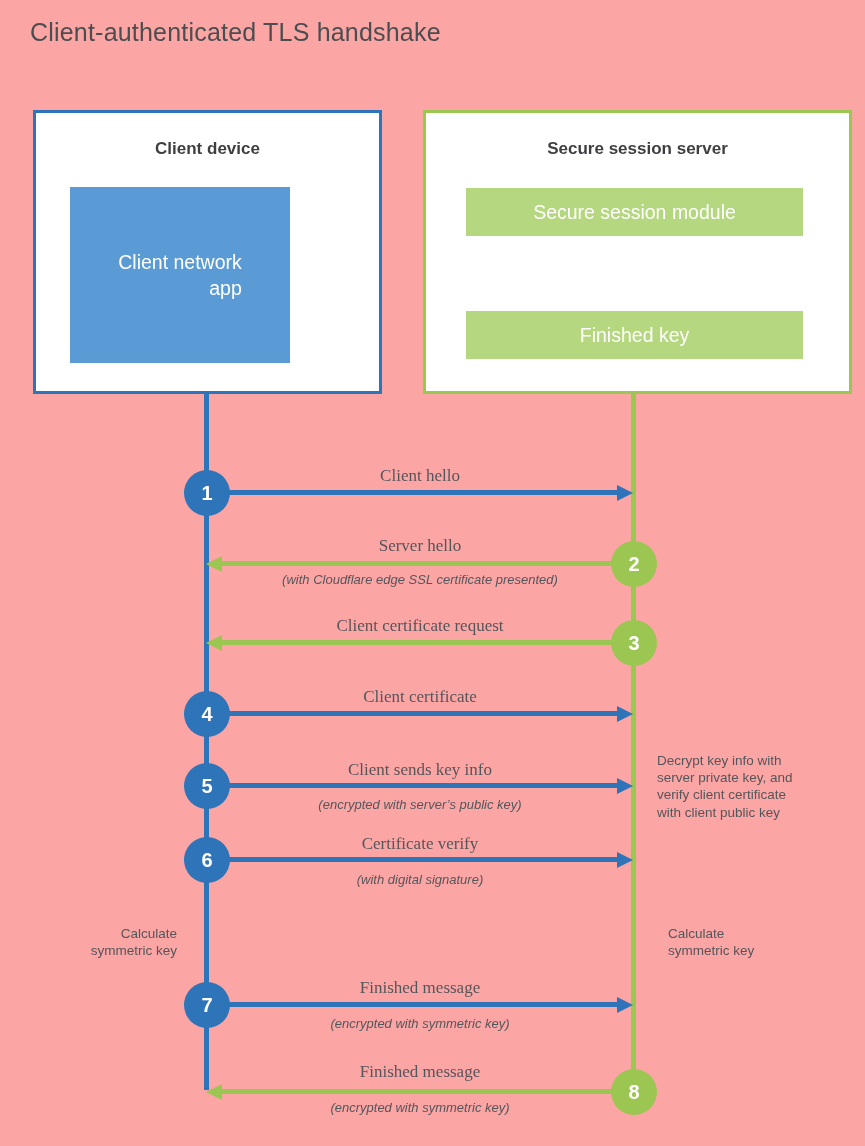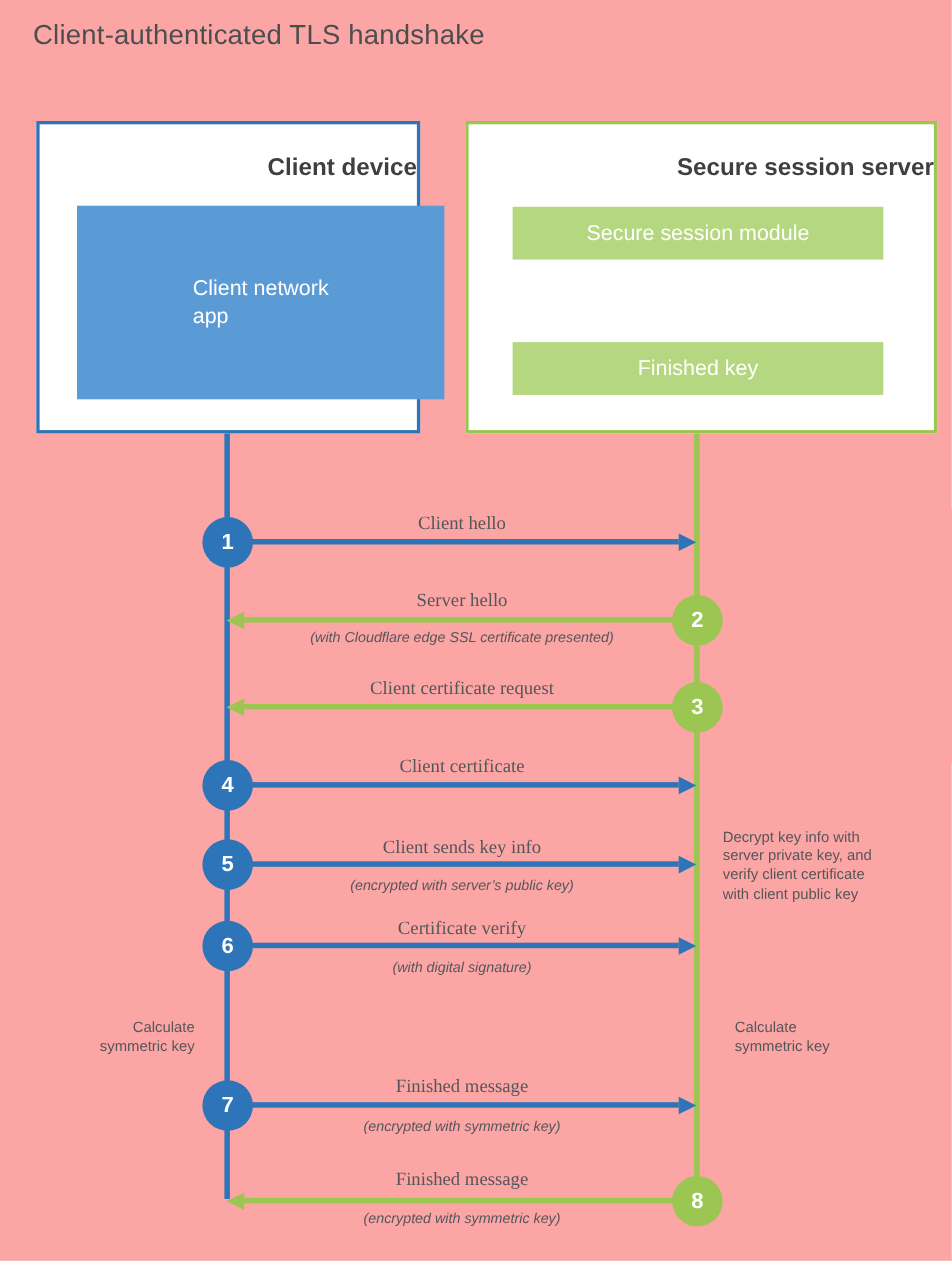--- a/index.html
+++ b/index.html
@@ -6,22 +6,22 @@
     --blue:#2e74b8; --blue_fill:#5b9bd5; --green:#9cc652; --green_fill:#b5d77f;
     --heading_text:#3e3f41; --body_text:#55565a; --title_text:#4c4d4f; --white:#ffffff;
   }
   *{margin:0;padding:0;box-sizing:border-box;}
   body{background:#ffffff;font-family:"Liberation Sans","DejaVu Sans",sans-serif;}
   .canvas{position:relative;width:865px;height:1146px;background:#fca5a5;overflow:hidden;}
   .title{position:absolute;left:30px;top:18px;font-size:25px;font-weight:300;color:var(--title_text);letter-spacing:.2px;}
   .actor-box{position:absolute;top:110px;height:284px;background:#fff;z-index:2;}
   .client-box{left:33px;width:349px;border:3px solid var(--blue);}
   .server-box{left:423px;width:429px;border:3px solid var(--green);}
-  .actor-title{position:absolute;left:0;top:26px;width:100%;text-align:right;font-size:22px;font-weight:bold;color:var(--heading_text);}
-  .app-rect{position:absolute;left:34px;top:74px;width:334px;height:176px;background:var(--blue_fill);display:flex;align-items:center;justify-content:center;text-align:left;color:var(--white);font-size:19.5px;white-space:pre-line;line-height:1.35;}
+  .actor-title{position:absolute;left:0;top:26px;width:100%;text-align:center;font-size:17px;font-weight:bold;color:var(--heading_text);}
+  .app-rect{position:absolute;left:34px;top:74px;width:220px;height:176px;background:var(--blue_fill);display:flex;align-items:center;justify-content:center;text-align:right;color:var(--white);font-size:19.5px;white-space:pre-line;line-height:1.35;}
   .module-bar{position:absolute;left:40px;width:337px;height:48px;background:var(--green_fill);display:flex;align-items:center;justify-content:center;color:var(--white);font-size:19.5px;}
   .lifeline{position:absolute;width:5px;z-index:1;}
   .lifeline.blue{background:var(--blue);left:204px;top:393px;height:697px;}
   .lifeline.green{background:var(--green);left:631px;top:393px;height:698px;}
   .hline{position:absolute;height:5px;z-index:3;}
   .hline.blue{background:var(--blue);}
   .hline.green{background:var(--green);}
   .head{position:absolute;width:0;height:0;border-top:8px solid transparent;border-bottom:8px solid transparent;z-index:3;}
   .head.right{border-left:16px solid var(--blue);}
   .head.left{border-right:16px solid var(--green);}

